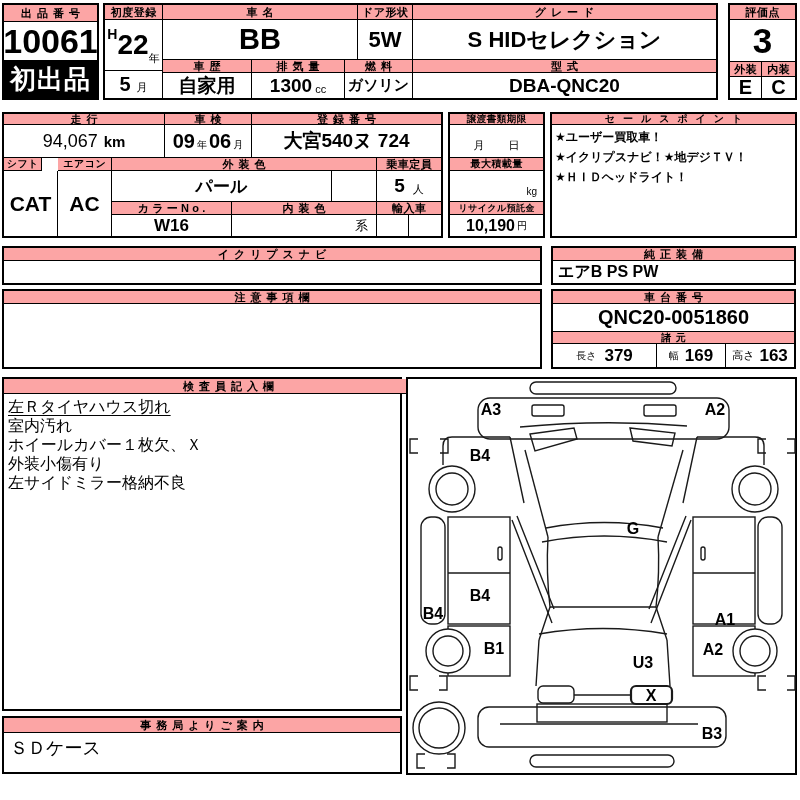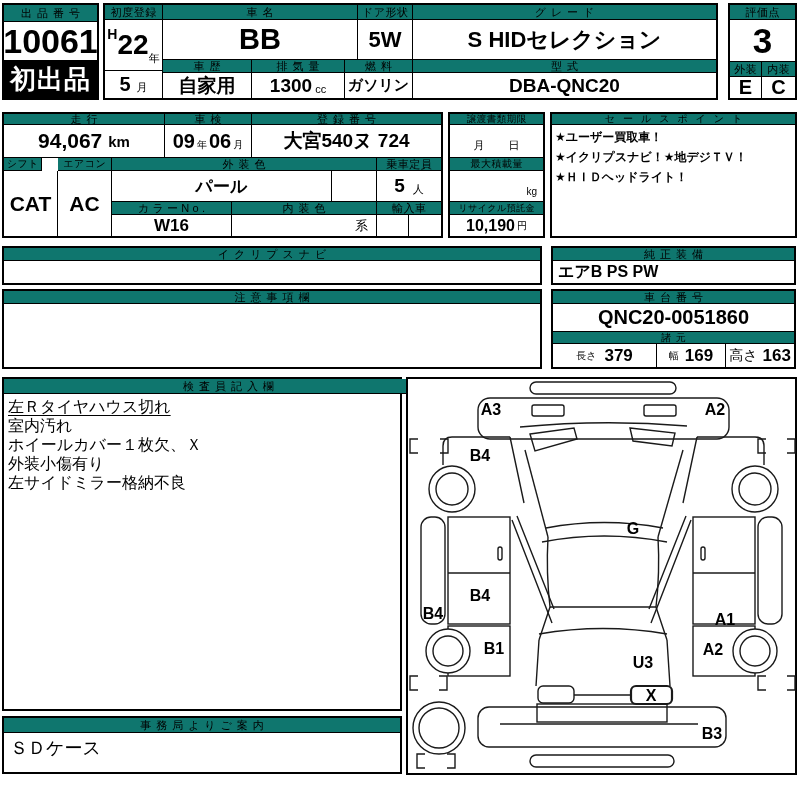--- a/index.html
+++ b/index.html
@@ -2,21 +2,21 @@
 <html><head>
 <meta charset="utf-8">
 <style>
   *{margin:0;padding:0;box-sizing:border-box}
   html,body{width:800px;height:800px;background:#fff;color:#000;
     font-family:"Liberation Sans","DejaVu Sans",sans-serif;}
   #sheet{position:relative;width:800px;height:800px;background:#fff;overflow:hidden}
   .box{position:absolute;border:2px solid #000;background:#fff}
   .cell{position:absolute;display:flex;align-items:center;justify-content:center;
     overflow:hidden;white-space:nowrap}
-  .hdr{background:#0f766e;font-size:11px;font-weight:normal;letter-spacing:.45em;text-indent:.45em}
+  .hdr{background:#fca5a5;font-size:11px;font-weight:bold;letter-spacing:.45em;text-indent:.45em}
   .ls0{letter-spacing:.05em;text-indent:.05em}
   .lsw{letter-spacing:.8em;text-indent:.8em}
   .br{border-right:1px solid #000}
   .bb{border-bottom:1px solid #000}
   .left{justify-content:flex-start}
   .right{justify-content:flex-end}
   .bottom{align-items:flex-end}
   .b{font-weight:bold}
   .blackbox{background:#000;color:#fff}
   .lines{position:absolute;overflow:hidden}
@@ -80,21 +80,21 @@
     <div class="cell b br" style="left:0;top:72px;width:32px;height:21px;font-size:20px">E</div>
     <div class="cell b" style="left:32px;top:72px;width:33px;height:21px;font-size:20px">C</div>
   </div>
 
   <div class="box" style="left:2px;top:112px;width:441px;height:126px">
     <div class="cell hdr br bb" style="left:0;top:0;width:161px;height:11px">走行</div>
     <div class="cell hdr br bb" style="left:161px;top:0;width:87px;height:11px">車検</div>
     <div class="cell hdr bb" style="left:248px;top:0;width:189px;height:11px">登録番号</div>
 
     <div class="cell br bb" style="left:0;top:11px;width:161px;height:33px">
-      <span style="font-size:21px;font-weight:bold">94,067</span>
+      <span style="font-size:18px;font-weight:normal">94,067</span>
         <span style="font-size:15px;font-weight:bold;margin-left:6px">km</span>
     </div>
     <div class="cell br bb" style="left:161px;top:11px;width:87px;height:33px">
       <span style="font-size:20px;font-weight:bold">09</span>
         <span style="font-size:10px;align-self:flex-end;margin:0 2px 5px 2px">年</span>
         <span style="font-size:20px;font-weight:bold">06</span>
         <span style="font-size:10px;align-self:flex-end;margin:0 0 5px 2px">月</span>
     </div>
     <div class="cell b bb" style="left:248px;top:11px;width:189px;height:33px;font-size:19px">大宮540ヌ 724</div>
 
@@ -169,21 +169,21 @@
     <div class="cell hdr bb" style="left:0;top:41px;width:241px;height:12px;font-size:10px">諸元</div>
     <div class="cell br" style="left:0;top:53px;width:104px;height:23px">
       <span style="font-size:10px;margin-right:8px">長さ</span>
         <span style="font-size:17px;font-weight:bold">379</span>
     </div>
     <div class="cell br" style="left:104px;top:53px;width:69px;height:23px">
       <span style="font-size:10px;margin-right:6px">幅</span>
         <span style="font-size:17px;font-weight:bold">169</span>
     </div>
     <div class="cell" style="left:173px;top:53px;width:68px;height:23px">
-      <span style="font-size:14px;margin-right:5px">高さ</span>
+      <span style="font-size:11px;margin-right:5px">高さ</span>
         <span style="font-size:17px;font-weight:bold">163</span>
     </div>
   </div>
 
   <div class="box" style="left:2px;top:377px;width:400px;height:334px">
     <div class="cell hdr bb" style="left:0;top:0;width:449px;height:15px">検査員記入欄</div>
     <div class="lines" id="inspector-lines" style="left:4px;top:18px;width:390px;height:310px">
         <div><span class="ul">左Ｒタイヤハウス切れ</span></div>
         <div><span>室内汚れ</span></div>
         <div><span>ホイールカバー１枚欠、Ｘ</span></div>

